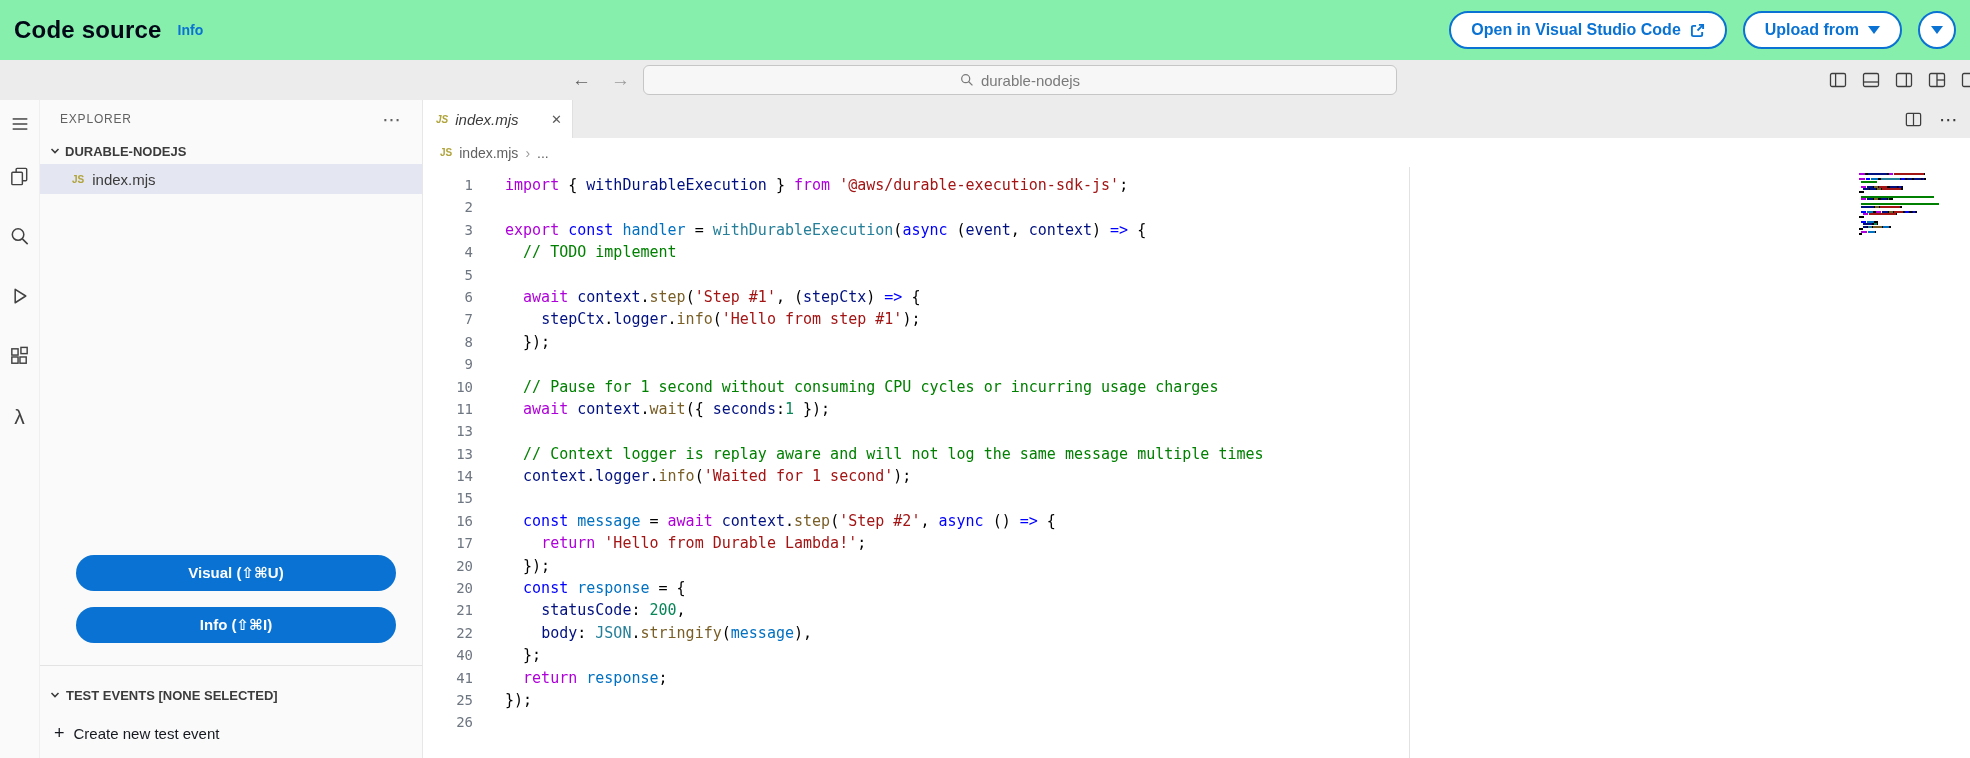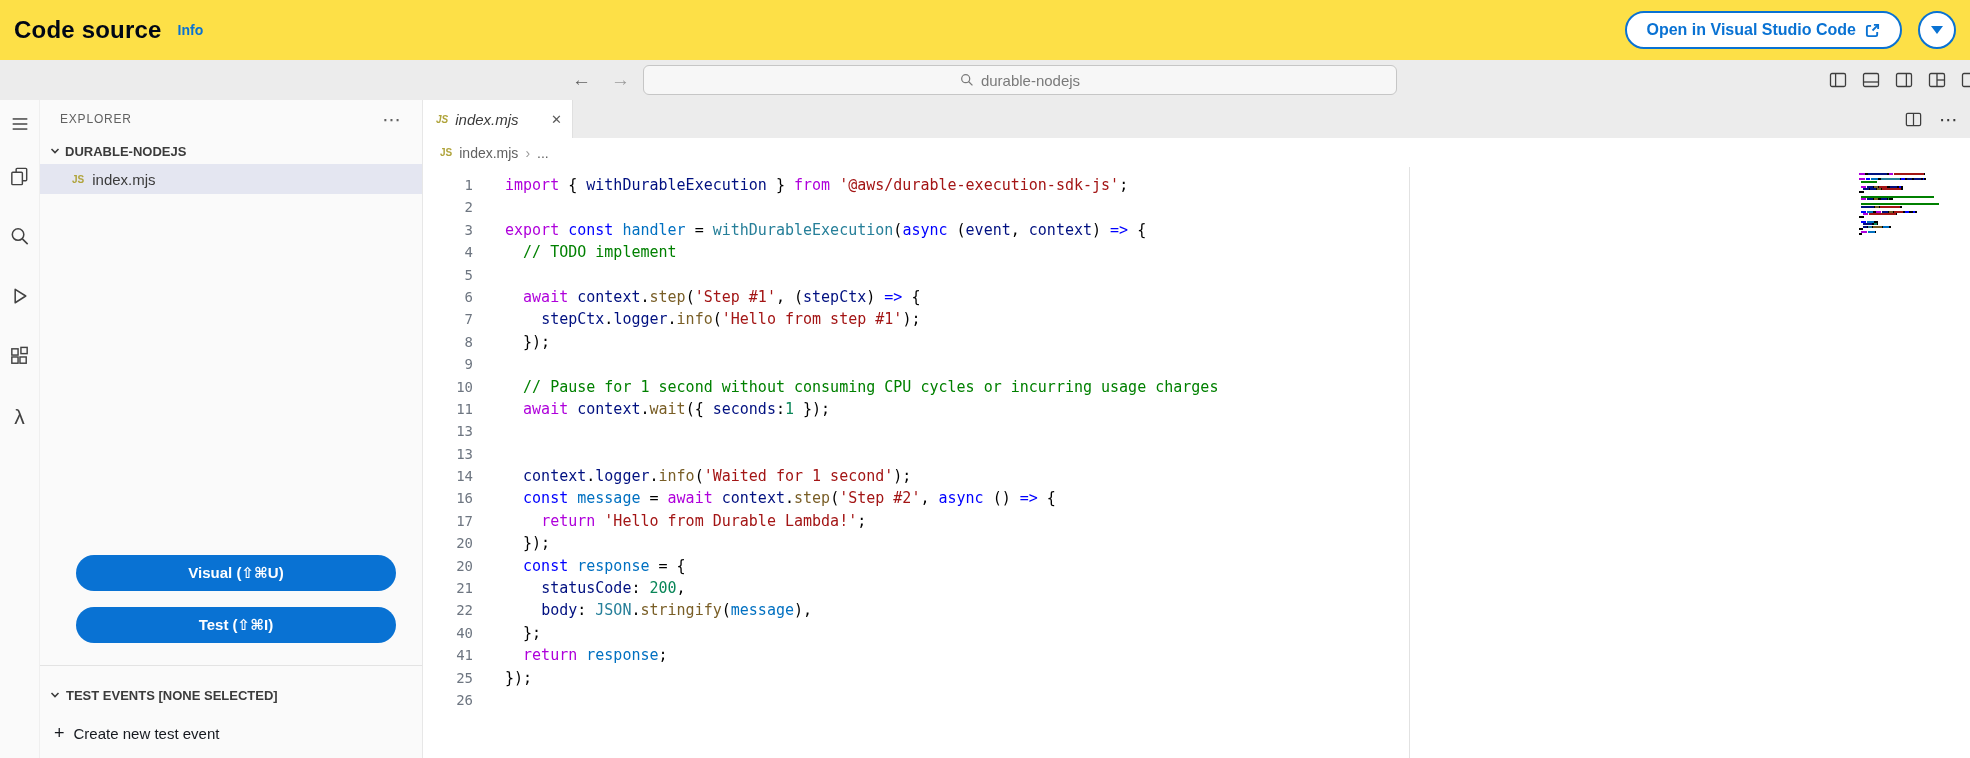--- a/index.html
+++ b/index.html
@@ -1,21 +1,21 @@
 <!DOCTYPE html>
 <html><head>
 <meta charset="utf-8">
 <style>
   * { margin:0; padding:0; box-sizing:border-box; }
   html,body { width:1970px; height:758px; overflow:hidden; background:#fff;
               font-family:"Liberation Sans","DejaVu Sans",sans-serif; }
   .page { width:1970px; height:758px; display:flex; flex-direction:column; }
 
   
-  .app-header { height:60px; flex:none; display:flex; align-items:center; padding:0 14px; background:#fde047; }
+  .app-header { height:60px; flex:none; display:flex; align-items:center; padding:0 14px; background:#86efac; }
   .app-title { font-size:24px; font-weight:700; color:#000716; letter-spacing:.2px; }
   .info-link { margin-left:16px; font-size:14px; font-weight:700; color:#0972d3; text-decoration:none; cursor:pointer; }
   .header-actions { margin-left:auto; display:flex; align-items:center; gap:16px; }
   .btn-outline { height:38px; border:2px solid #0972d3; border-radius:20px; background:#fff; color:#0972d3;
                  font-weight:700; font-size:16px; font-family:inherit; display:flex; align-items:center; gap:9px;
                  padding:0 20px; cursor:pointer; }
   .btn-circle { width:38px; height:38px; flex:none; border-radius:50%; border:2px solid #0972d3; background:#fff;
                 display:flex; align-items:center; justify-content:center; cursor:pointer; }
   .caret-down { width:0; height:0; border-left:6px solid transparent; border-right:6px solid transparent;
                 border-top:8px solid #0972d3; display:inline-block; }
@@ -102,20 +102,24 @@
     <h1 class="app-title">Code source</h1>
     <a class="info-link">Info</a>
     <div class="header-actions">
       <button class="btn-outline">
         <span>Open in Visual Studio Code</span>
         <svg width="15" height="15" viewBox="0 0 16 16">
           <path d="M6.5 3 H3.7 A1.7 1.7 0 0 0 2 4.7 V12.3 A1.7 1.7 0 0 0 3.7 14 H11.3 A1.7 1.7 0 0 0 13 12.3 V9.5" fill="none" stroke="#0972d3" stroke-width="2"></path>
           <path d="M9.5 2 H14 V6.5" fill="none" stroke="#0972d3" stroke-width="2"></path>
           <line x1="14" y1="2" x2="8" y2="8" stroke="#0972d3" stroke-width="2"></line>
         </svg>
+      </button>
+      <button class="btn-outline">
+        <span>Upload from</span>
+        <span class="caret-down"></span>
       </button>
       <button class="btn-circle">
         <span class="caret-down"></span>
       </button>
     </div>
   </header>
 
   <div class="vsc-toolbar">
     <div class="nav-arrows">
       <span class="nav-back">←</span>
@@ -205,21 +209,21 @@
       </div>
       <div class="tree-file">
         <span class="js-badge">JS</span>
         <span>index.mjs</span>
       </div>
 
       <div class="sidebar-spacer"></div>
 
       <div class="deploy-section">
         <button class="btn-primary">Visual (⇧⌘U)</button>
-        <button class="btn-primary second">Test (⇧⌘I)</button>
+        <button class="btn-primary second">Info (⇧⌘I)</button>
       </div>
 
       <div class="test-events-section">
         <div class="section-header">
           <svg width="10" height="10" viewBox="0 0 10 10">
             <path d="M1.5 3 L5 6.6 L8.5 3" fill="none" stroke="#3b3b3b" stroke-width="1.5"></path>
           </svg>
           <span>TEST EVENTS [NONE SELECTED]</span>
         </div>
         <div class="create-test-row">
@@ -298,24 +302,29 @@
             <div class="code-line">
               <span class="ln">11</span>
               <span class="code-text"><span style="color: rgb(0, 0, 0);">  </span><span style="color: rgb(175, 0, 219);">await</span><span style="color: rgb(0, 0, 0);"> </span><span style="color: rgb(0, 16, 128);">context</span><span style="color: rgb(0, 0, 0);">.</span><span style="color: rgb(121, 94, 38);">wait</span><span style="color: rgb(0, 0, 0);">({ </span><span style="color: rgb(0, 16, 128);">seconds</span><span style="color: rgb(0, 0, 0);">:</span><span style="color: rgb(9, 134, 88);">1</span><span style="color: rgb(0, 0, 0);"> });</span></span>
             </div>
             <div class="code-line">
               <span class="ln">13</span>
               <span class="code-text"></span>
             </div>
             <div class="code-line">
               <span class="ln">13</span>
+              <span class="code-text"><span style="color: rgb(0, 0, 0);">  </span><span style="color: rgb(0, 128, 0);">// Context logger is replay aware and will not log the same message multiple times</span></span>
             </div>
             <div class="code-line">
               <span class="ln">14</span>
               <span class="code-text"><span style="color: rgb(0, 0, 0);">  </span><span style="color: rgb(0, 16, 128);">context</span><span style="color: rgb(0, 0, 0);">.</span><span style="color: rgb(0, 16, 128);">logger</span><span style="color: rgb(0, 0, 0);">.</span><span style="color: rgb(121, 94, 38);">info</span><span style="color: rgb(0, 0, 0);">(</span><span style="color: rgb(163, 21, 21);">'Waited for 1 second'</span><span style="color: rgb(0, 0, 0);">);</span></span>
+            </div>
+            <div class="code-line">
+              <span class="ln">15</span>
+              <span class="code-text"></span>
             </div>
             <div class="code-line">
               <span class="ln">16</span>
               <span class="code-text"><span style="color: rgb(0, 0, 0);">  </span><span style="color: rgb(0, 0, 255);">const</span><span style="color: rgb(0, 0, 0);"> </span><span style="color: rgb(0, 112, 193);">message</span><span style="color: rgb(0, 0, 0);"> = </span><span style="color: rgb(175, 0, 219);">await</span><span style="color: rgb(0, 0, 0);"> </span><span style="color: rgb(0, 16, 128);">context</span><span style="color: rgb(0, 0, 0);">.</span><span style="color: rgb(121, 94, 38);">step</span><span style="color: rgb(0, 0, 0);">(</span><span style="color: rgb(163, 21, 21);">'Step #2'</span><span style="color: rgb(0, 0, 0);">, </span><span style="color: rgb(0, 0, 255);">async</span><span style="color: rgb(0, 0, 0);"> () </span><span style="color: rgb(0, 0, 255);">=&gt;</span><span style="color: rgb(0, 0, 0);"> {</span></span>
             </div>
             <div class="code-line">
               <span class="ln">17</span>
               <span class="code-text"><span style="color: rgb(0, 0, 0);">    </span><span style="color: rgb(175, 0, 219);">return</span><span style="color: rgb(0, 0, 0);"> </span><span style="color: rgb(163, 21, 21);">'Hello from Durable Lambda!'</span><span style="color: rgb(0, 0, 0);">;</span></span>
             </div>
             <div class="code-line">

